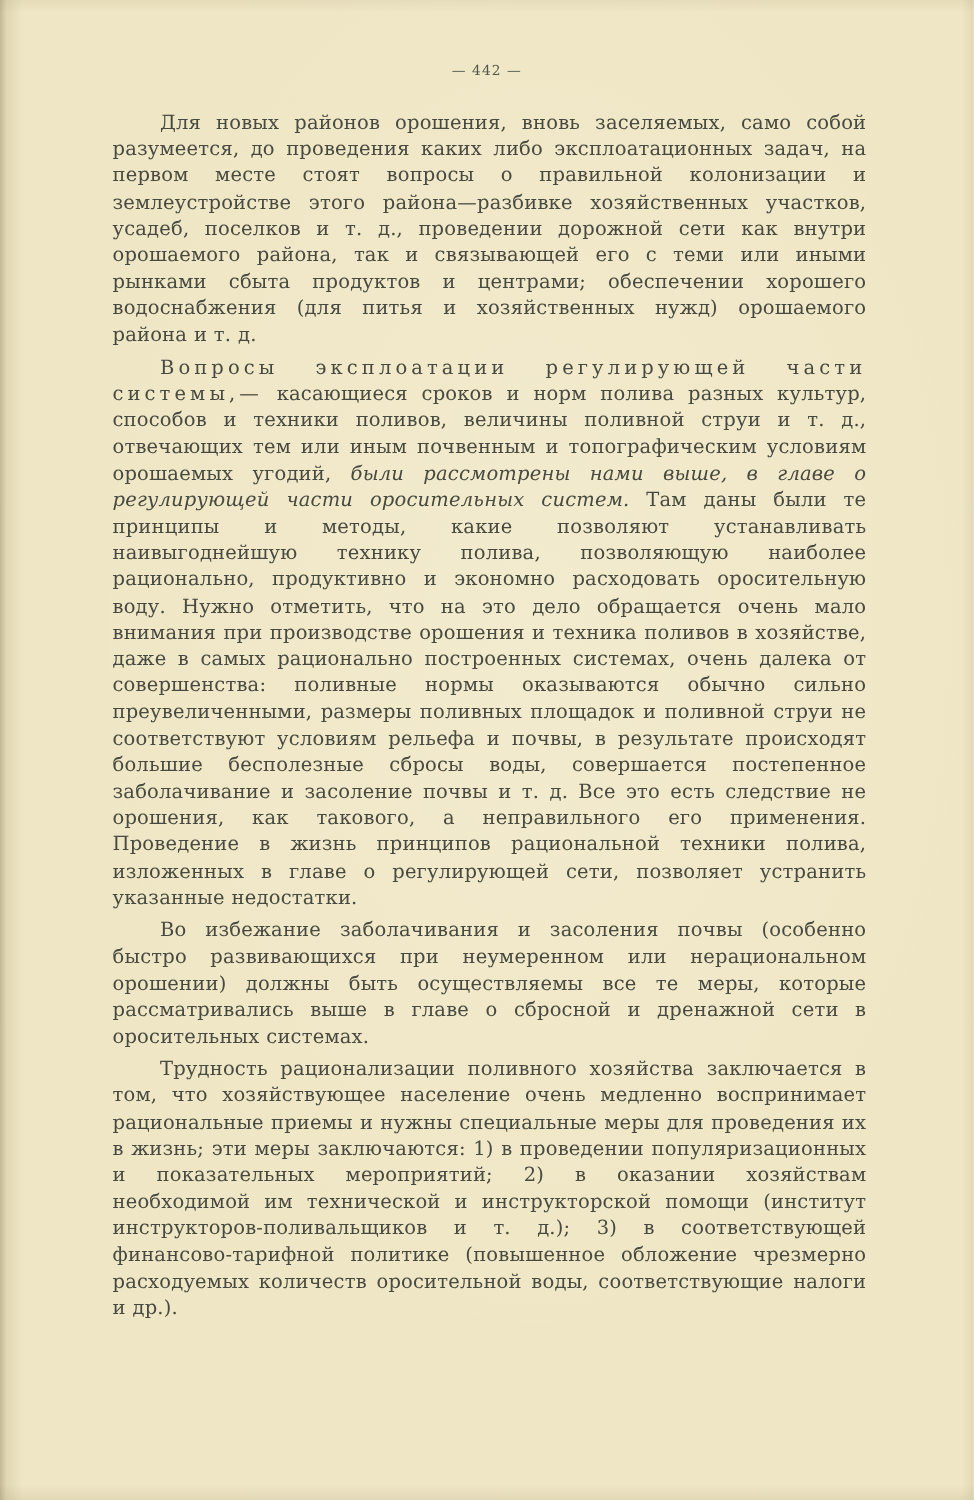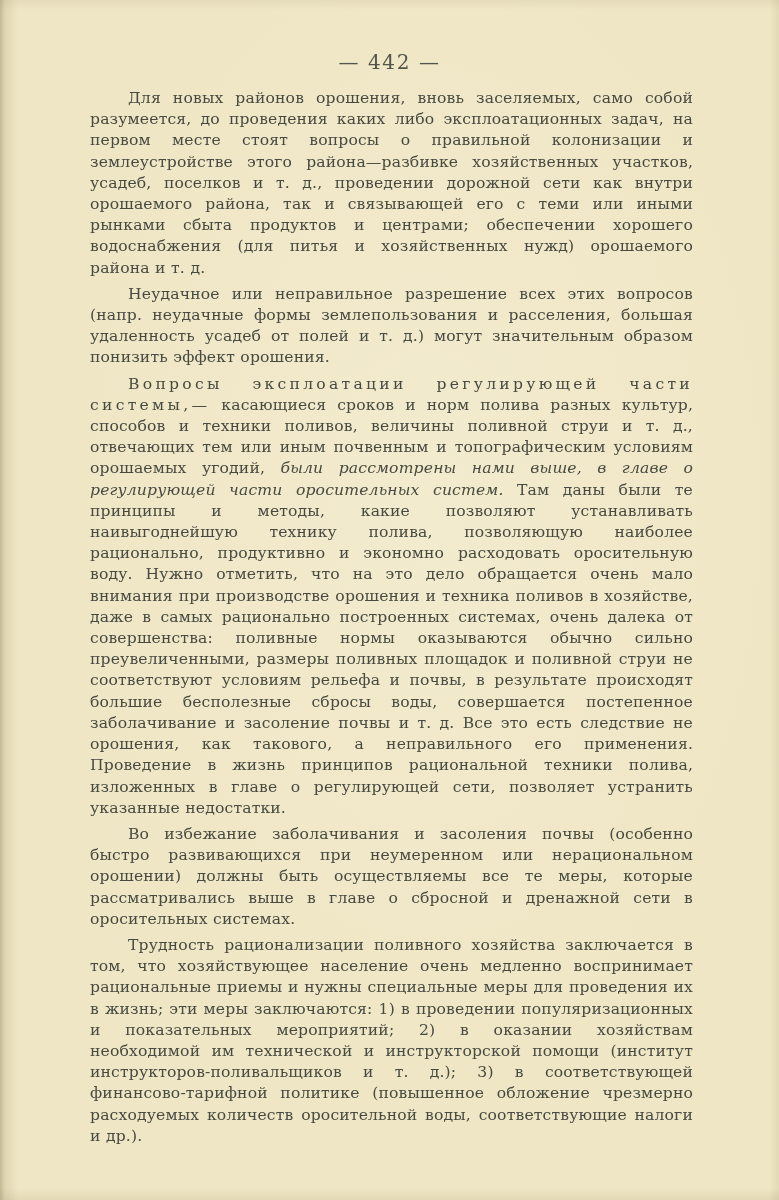--- a/index.html
+++ b/index.html
@@ -34,21 +34,21 @@
       linear-gradient(90deg, rgba(107,96,56,.34) 0px, rgba(107,96,56,.12) 5px, rgba(107,96,56,0) 18px),
       linear-gradient(270deg, rgba(107,96,56,.10) 0px, rgba(107,96,56,0) 10px),
       linear-gradient(180deg, rgba(107,96,56,.08) 0px, rgba(107,96,56,0) 10px),
       linear-gradient(0deg, rgba(107,96,56,.10) 0px, rgba(107,96,56,0) 12px);
   }
   .page-number{
     position:absolute;
     top:50px;
     left:0; right:0;
     text-align:center;
-    font-size:20px;
+    font-size:11px;
     letter-spacing:.08em;
     color:#53564a;
   }
   .text-column{
     position:absolute;
     left:90px;
     top:88px;
     width:603px;
     font-size:15.6px;
     line-height:21.2px;
@@ -69,18 +69,17 @@
   .run-i{font-style:italic;}
   .run-sp{letter-spacing:.21em;}
 </style>
 </head>
 <body>
 
 <div class="page">
   <div class="page-number">— 442 —</div>
   <div class="text-column">
       <p class="para"><span class="run run-plain">Для новых районов орошения, вновь заселяемых, само собой разумеется, до проведения каких либо эксплоатационных задач, на первом месте стоят вопросы о правильной колонизации и землеустройстве этого района—разбивке хозяйственных участков, усадеб, поселков и т. д., проведении дорожной сети как внутри орошаемого района, так и связывающей его с теми или иными рынками сбыта продуктов и центрами; обеспечении хорошего водоснабжения (для питья и хозяйственных нужд) орошаемого района и т. д.</span></p>
-      <p class="para"><span class="run run-plain">Неудачное или неправильное разрешение всех этих вопросов (напр. неудачные формы землепользования и расселения, большая удаленность усадеб от полей и т. д.) могут значительным образом понизить эффект орошения.</span></p>
       <p class="para"><span class="run run-sp">Вопросы эксплоатации регулирующей части системы,—</span><span class="run run-plain"> касающиеся сроков и норм полива разных культур, способов и техники поливов, величины поливной струи и т. д., отвечающих тем или иным почвенным и топографическим условиям орошаемых угодий, </span><span class="run run-i">были рассмотрены нами выше, в главе о регулирующей части оросительных систем.</span><span class="run run-plain"> Там даны были те принципы и методы, какие позволяют устанавливать наивыгоднейшую технику полива, позволяющую наиболее рационально, продуктивно и экономно расходовать оросительную воду. Нужно отметить, что на это дело обращается очень мало внимания при производстве орошения и техника поливов в хозяйстве, даже в самых рационально построенных системах, очень далека от совершенства: поливные нормы оказываются обычно сильно преувеличенными, размеры поливных площадок и поливной струи не соответствуют условиям рельефа и почвы, в результате происходят большие бесполезные сбросы воды, совершается постепенное заболачивание и засоление почвы и т. д. Все это есть следствие не орошения, как такового, а неправильного его применения. Проведение в жизнь принципов рациональной техники полива, изложенных в главе о регулирующей сети, позволяет устранить указанные недостатки.</span></p>
       <p class="para"><span class="run run-plain">Во избежание заболачивания и засоления почвы (особенно быстро развивающихся при неумеренном или нерациональном орошении) должны быть осуществляемы все те меры, которые рассматривались выше в главе о сбросной и дренажной сети в оросительных системах.</span></p>
       <p class="para"><span class="run run-plain">Трудность рационализации поливного хозяйства заключается в том, что хозяйствующее население очень медленно воспринимает рациональные приемы и нужны специальные меры для проведения их в жизнь; эти меры заключаются: 1) в проведении популяризационных и показательных мероприятий; 2) в оказании хозяйствам необходимой им технической и инструкторской помощи (институт инструкторов-поливальщиков и т. д.); 3) в соответствующей финансово-тарифной политике (повышенное обложение чрезмерно расходуемых количеств оросительной воды, соответствующие налоги и др.).</span></p>
     </div>
 </div>
 
 </body></html>

